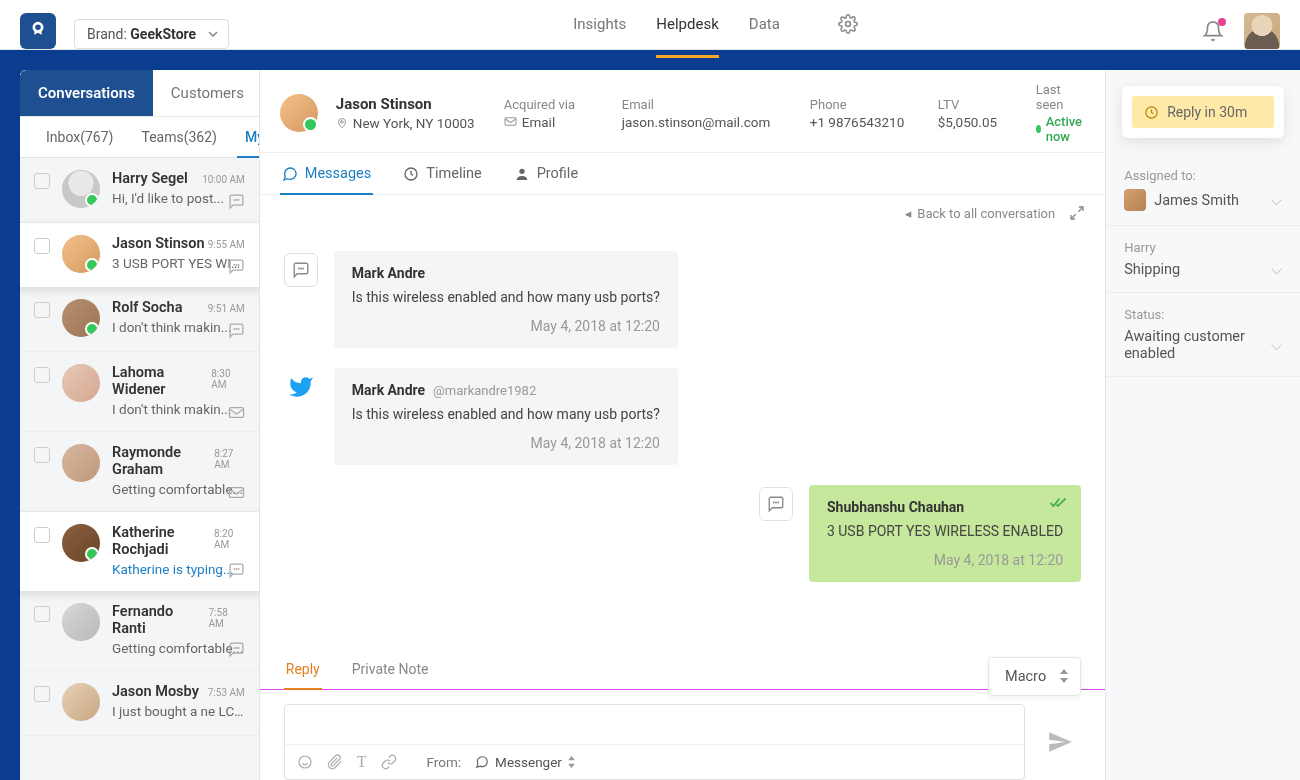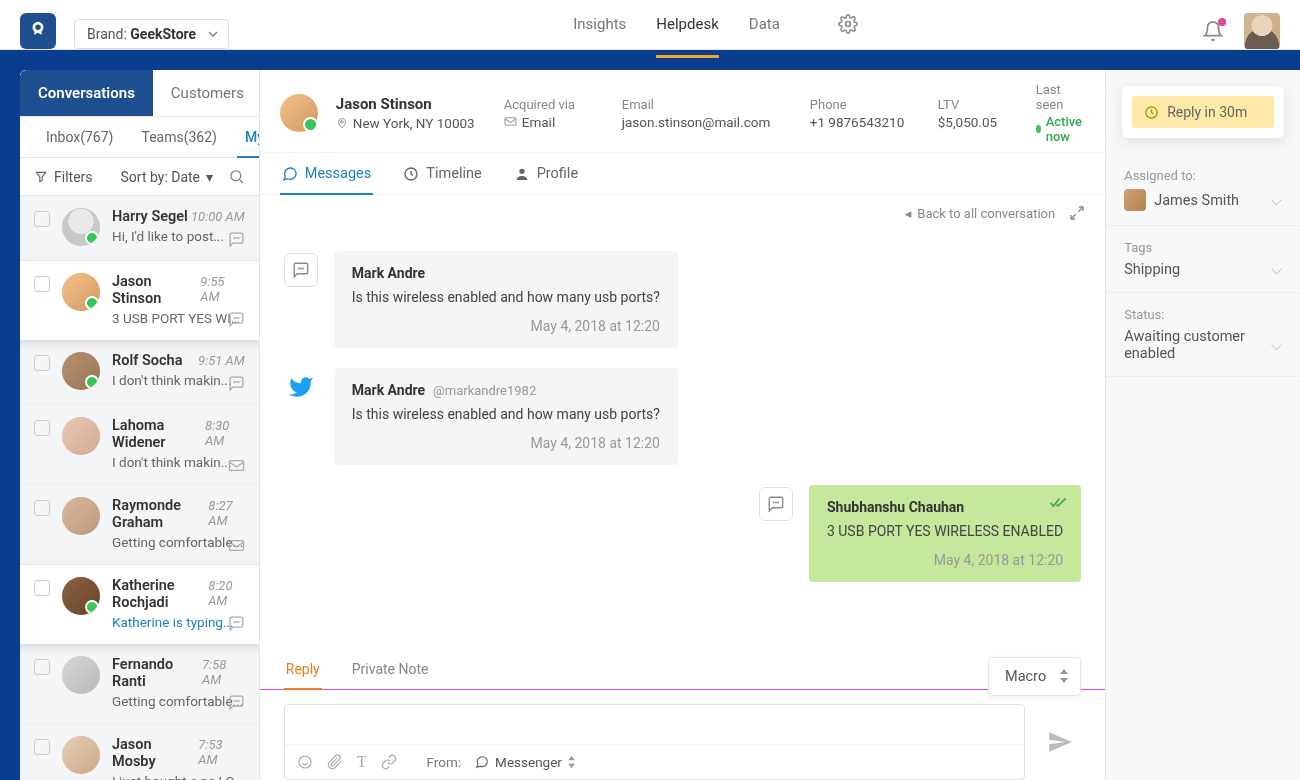--- a/index.html
+++ b/index.html
@@ -54,21 +54,21 @@
     .av.a2 .av-face { background: linear-gradient(135deg,#f4c28a,#d49860); }
     .av.a3 .av-face { background: linear-gradient(135deg,#b89070,#9a7552); }
     .av.a4 .av-face { background: linear-gradient(135deg,#e8c8b8,#d4a890); }
     .av.a5 .av-face { background: linear-gradient(135deg,#d8b8a0,#c09878); }
     .av.a6 .av-face { background: linear-gradient(135deg,#8a6040,#6a4528); }
     .av.a7 .av-face { background: linear-gradient(135deg,#d8d8d8,#b8b8b8); }
     .av.a8 .av-face { background: linear-gradient(135deg,#e8d0b8,#c8a880); }
     .conv-body { margin-left: 12px; flex: 1; min-width: 0; }
     .conv-top { display: flex; justify-content: space-between; align-items: baseline; }
     .conv-name { font-weight: 600; font-size: 14.5px; color: #333; }
-    .conv-time { font-size: 13px; color: #999; font-style: italic; }
+    .conv-time { font-size: 10px; color: #999; }
     .conv-preview { font-size: 13.5px; color: #666; margin-top: 3px; white-space: nowrap; overflow: hidden; text-overflow: ellipsis; max-width: 160px; }
     .conv-preview.typing-text { color: #1d7fc4; }
     .conv-icon { position: absolute; right: 14px; bottom: 12px; color: #aaa; }
     .conv-item.elevated .conv-icon { right: 20px; }
 
     
     .cust-header { display: flex; align-items: center; padding: 12px 20px 8px; border-bottom: 1px solid #eee; gap: 18px; }
     .cust-av { width: 38px; height: 38px; border-radius: 50%; background: linear-gradient(135deg,#f4c28a,#d49860); position: relative; flex-shrink: 0; }
     .cust-av::after { content:""; position:absolute; bottom:0; right:0; width:11px; height:11px; background:#34c759; border-radius:50%; border:2px solid #fff; }
     .cust-col { display: flex; flex-direction: column; gap: 2px; font-size: 13px; }
@@ -173,38 +173,20 @@
   <div class="col-left">
     <div class="tabbar">
       <div class="tab active-tab">Conversations</div>
       <div class="tab">Customers</div>
 
     </div>
     <div class="subtabbar">
       <div class="subtab">Inbox(767)</div>
       <div class="subtab">Teams(362)</div>
       <div class="subtab current"><span>My</span></div>
-    </div>
-    <div class="toolbar">
-      <div class="filters-btn">
-        <svg width="14" height="14" viewBox="0 0 24 24" fill="none" stroke="#666" stroke-width="2">
-            <path d="M4 4h16l-6 8v6l-4 2v-8z"></path>
-          </svg>
-        <span>Filters</span>
-      </div>
-      <div class="sort-btn">
-        <span>Sort by: Date</span>
-        <span>▾</span>
-      </div>
-      <div class="search-btn">
-        <svg width="17" height="17" viewBox="0 0 24 24" fill="none" stroke="currentColor" stroke-width="2">
-            <circle cx="11" cy="11" r="7"></circle>
-            <path d="M21 21l-4-4"></path>
-          </svg>
-      </div>
     </div>
     <div class="conv-list">
 
       <div class="conv-item">
         <div class="chk"></div>
         <div class="av a1 green-dot">
             <div class="av-face"></div>
           </div>
         <div class="conv-body">
           <div class="conv-top">
@@ -560,21 +542,21 @@
       <div class="side-label">Assigned to:</div>
       <div class="side-row">
         <div class="assignee-row">
             <span class="mini-av"></span>
             <span>James Smith</span>
           </div>
         <span class="chev-d">⌵</span>
       </div>
     </div>
     <div class="side-sec">
-      <div class="side-label">Tags</div>
+      <div class="side-label">Harry</div>
       <div class="side-row">
         <span>Shipping</span>
         <span class="chev-d">⌵</span>
       </div>
     </div>
     <div class="side-sec">
       <div class="side-label">Status:</div>
       <div class="side-row">
         <span>Awaiting customer enabled</span>
         <span class="chev-d">⌵</span>

